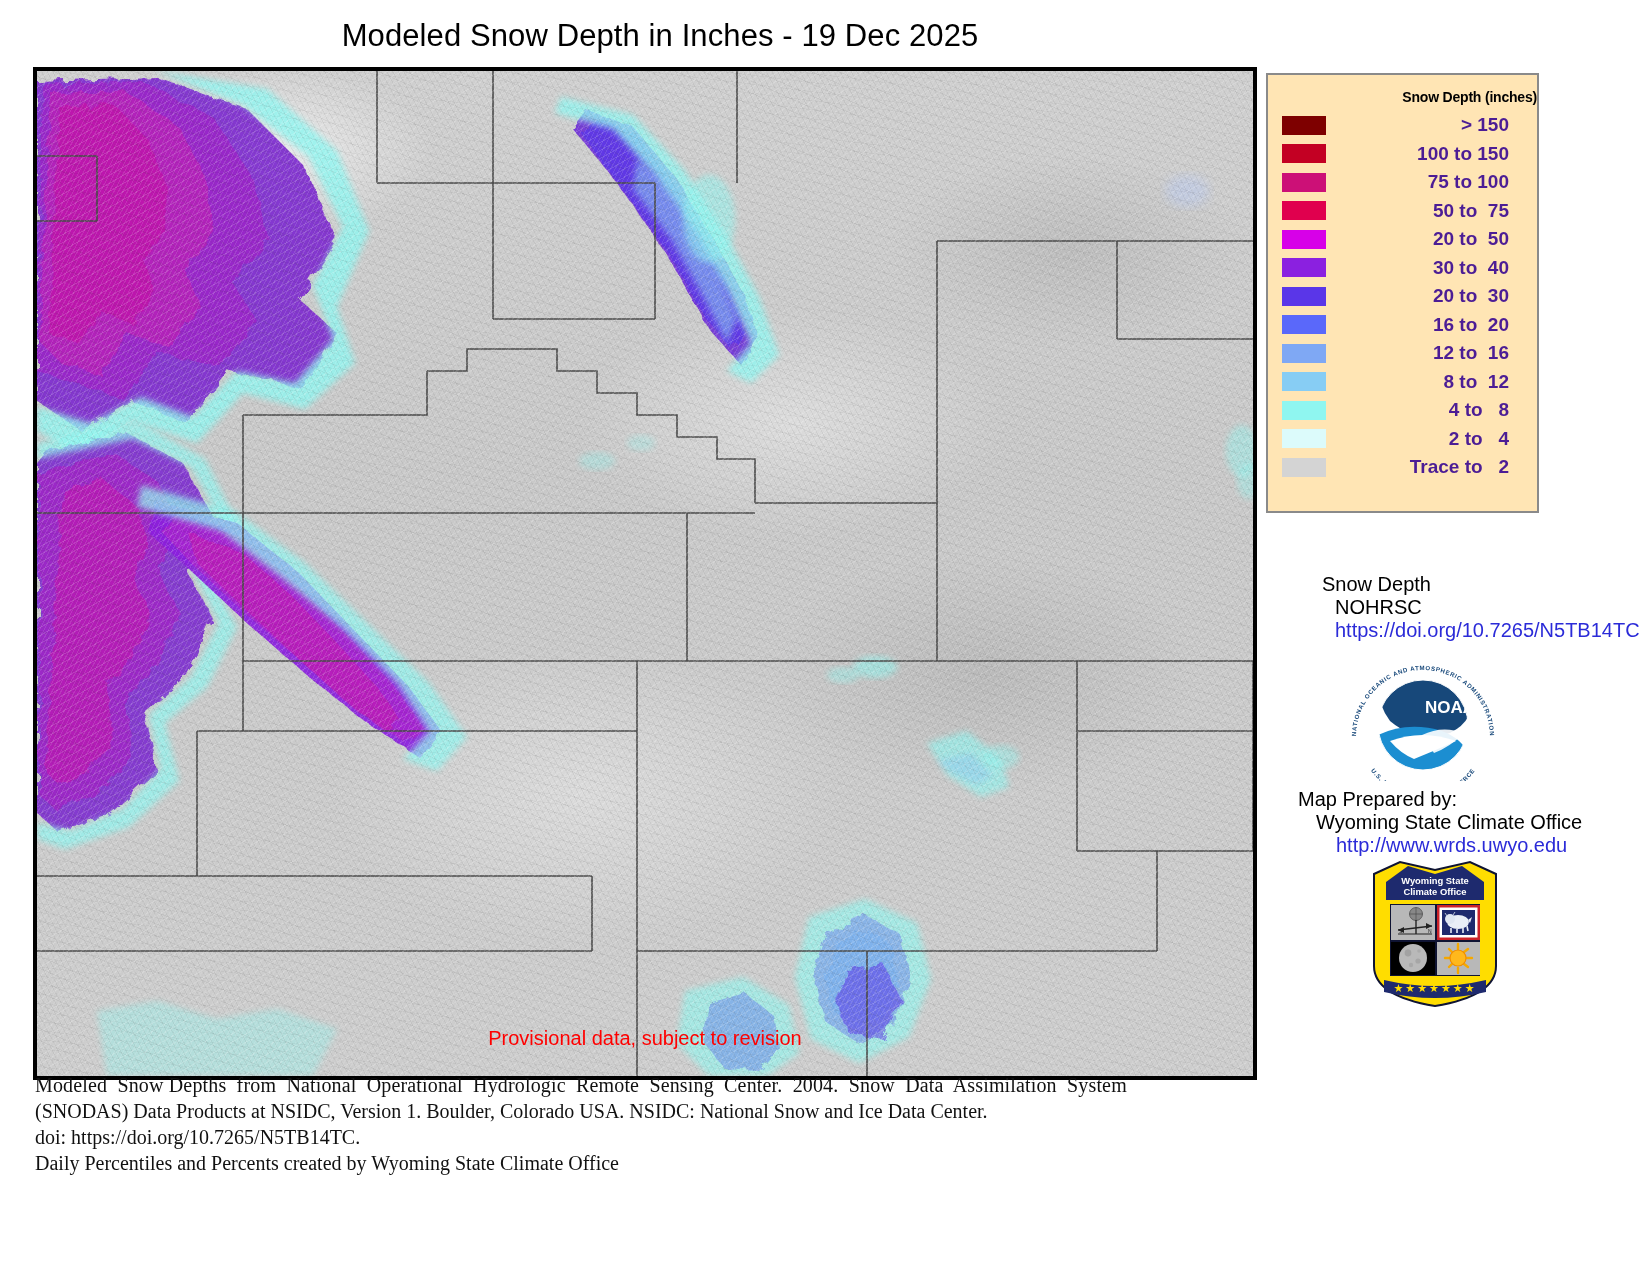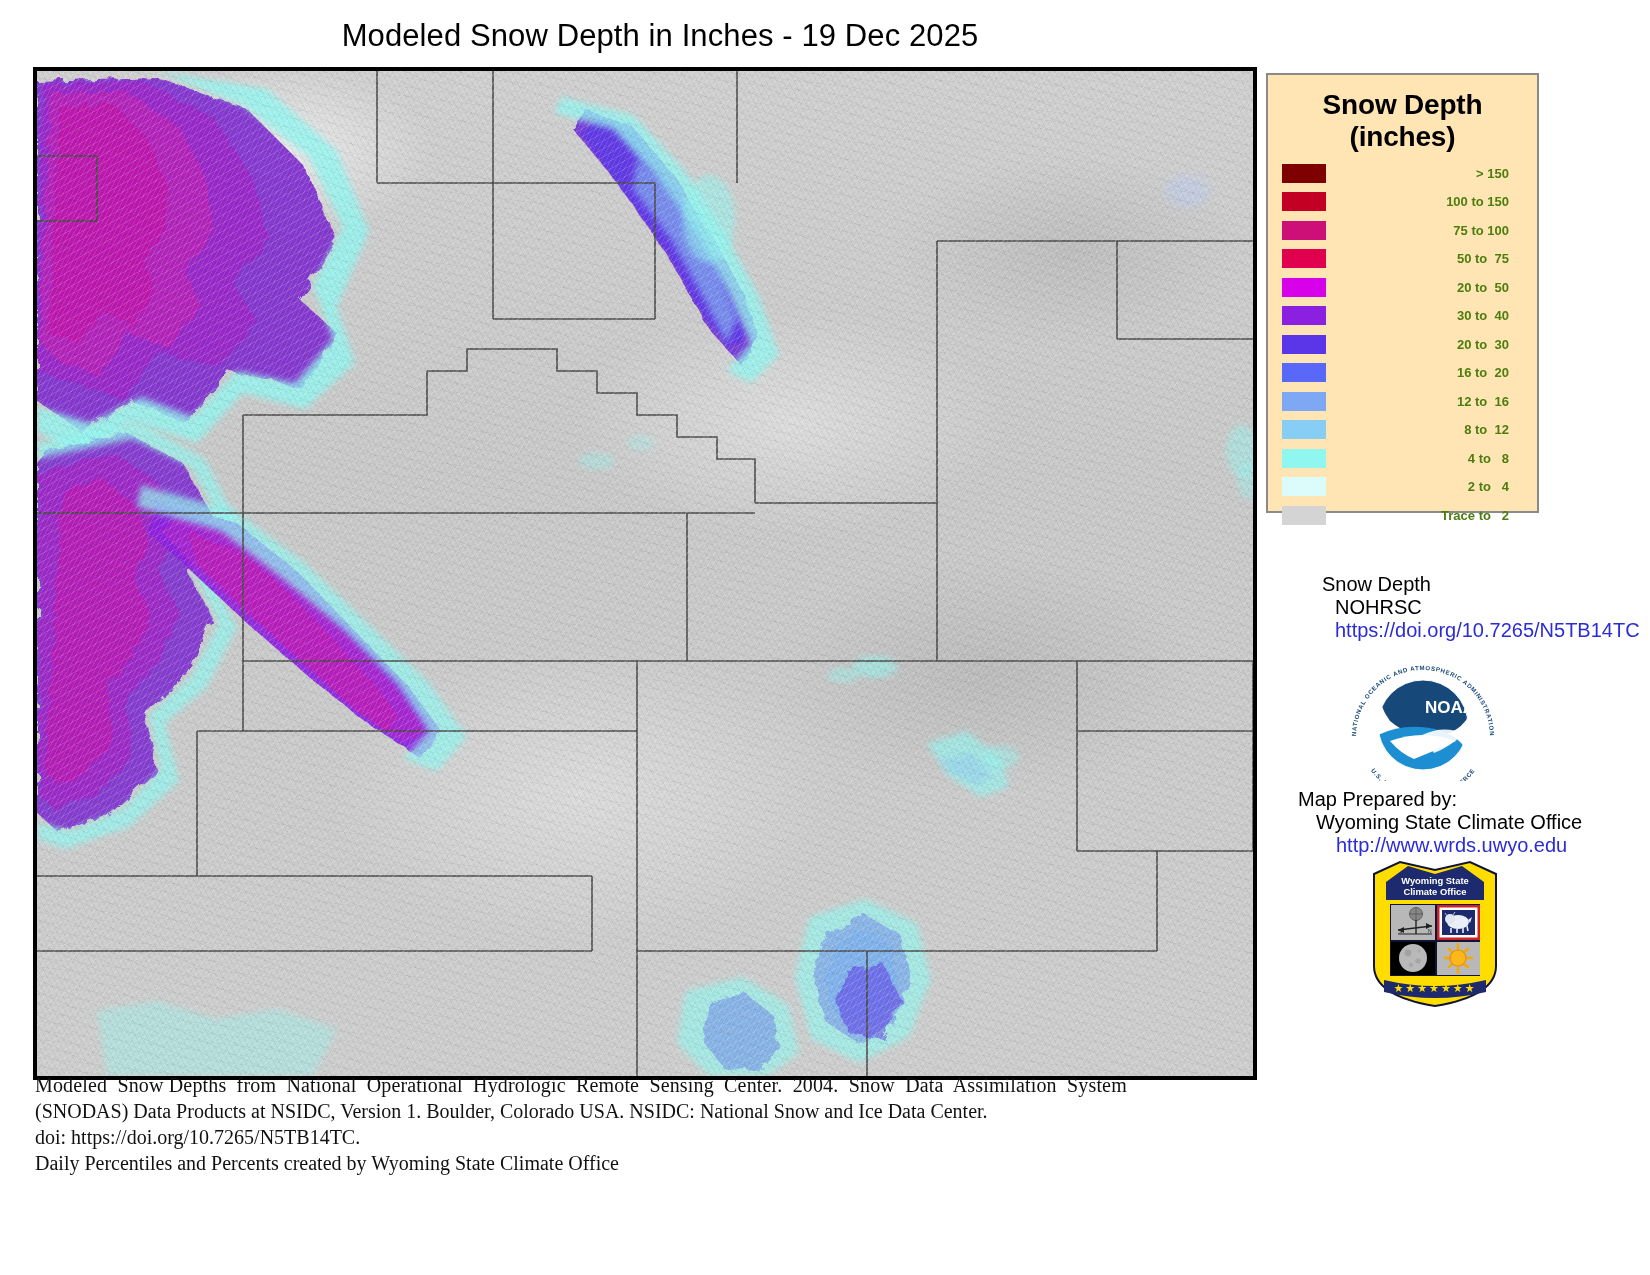--- a/index.html
+++ b/index.html
@@ -55,34 +55,34 @@
       repeating-linear-gradient(24deg, rgba(70,70,70,.18) 0px, rgba(70,70,70,.18) 1px, rgba(0,0,0,0) 1px, rgba(0,0,0,0) 11px);
   }
 
   
   #legend {
     position: absolute; left: 1266px; top: 73px;
     width: 273px; height: 440px;
     background: #ffe5b4; border: 2px solid #8a8a8a;
   }
   #legend-title {
-    text-align: center; font-size: 28px; font-weight: bold;
+    text-align: right; font-size: 14px; font-weight: bold;
     color: #000; margin-top: 14px; letter-spacing: -0.2px;
   }
   .legend-rows { margin-top: 6px; }
   .legend-row {
     display: flex; align-items: center; height: 28.5px;
     padding-left: 14px;
   }
   .legend-swatch {
     width: 44px; height: 19px; flex: 0 0 44px;
   }
   .legend-label {
     flex: 1; text-align: right; padding-right: 28px;
-    font-size: 13px; font-weight: bold; color: #4d7c0f;
+    font-size: 19px; font-weight: bold; color: #4c1d95;
     white-space: pre; letter-spacing: 0px;
   }
 
   
   #src-block { position: absolute; left: 1274px; top: 573px; width: 376px; margin-left: 48px; }
   #src-title { font-size: 20px; color: #000; }
   #src-agency { font-size: 20px; color: #000; margin-left: 13px; }
   #src-doi { font-size: 20px; color: #2b2bd8; margin-left: 13px; white-space: nowrap; }
 
   #noaa-logo { position: absolute; left: 1338px; top: 663px; width: 170px; height: 118px; }
@@ -446,20 +446,21 @@
         <circle cx="96" cy="102" r="8" fill="#ffb81c" stroke="#f08c00" stroke-width="1.2"></circle>
       </g>
 
       <path d="M22 124 Q73 136 124 124 L124 136 Q73 148 22 136 Z" fill="#1e2a6e"></path>
       <g fill="#ffdd00">
         <text x="73" y="136" font-size="11" text-anchor="middle" font-family="Liberation Sans, sans-serif" letter-spacing="2">★★★★★★★</text>
       </g>
     </svg>
   </div>
 
+  <div id="provisional">Provisional data, subject to revision</div>
 
   <div id="footer">
     <div class="foot-line justify">Modeled  Snow Depths  from  National  Operational  Hydrologic  Remote  Sensing  Center.  2004.  Snow  Data  Assimilation  System</div>
     <div class="foot-line">(SNODAS) Data Products at NSIDC, Version 1. Boulder, Colorado USA. NSIDC: National Snow and Ice Data Center.</div>
     <div class="foot-line">doi: https://doi.org/10.7265/N5TB14TC.</div>
     <div class="foot-line">Daily Percentiles and Percents created by Wyoming State Climate Office</div>
   </div>
 
 </div>
 

